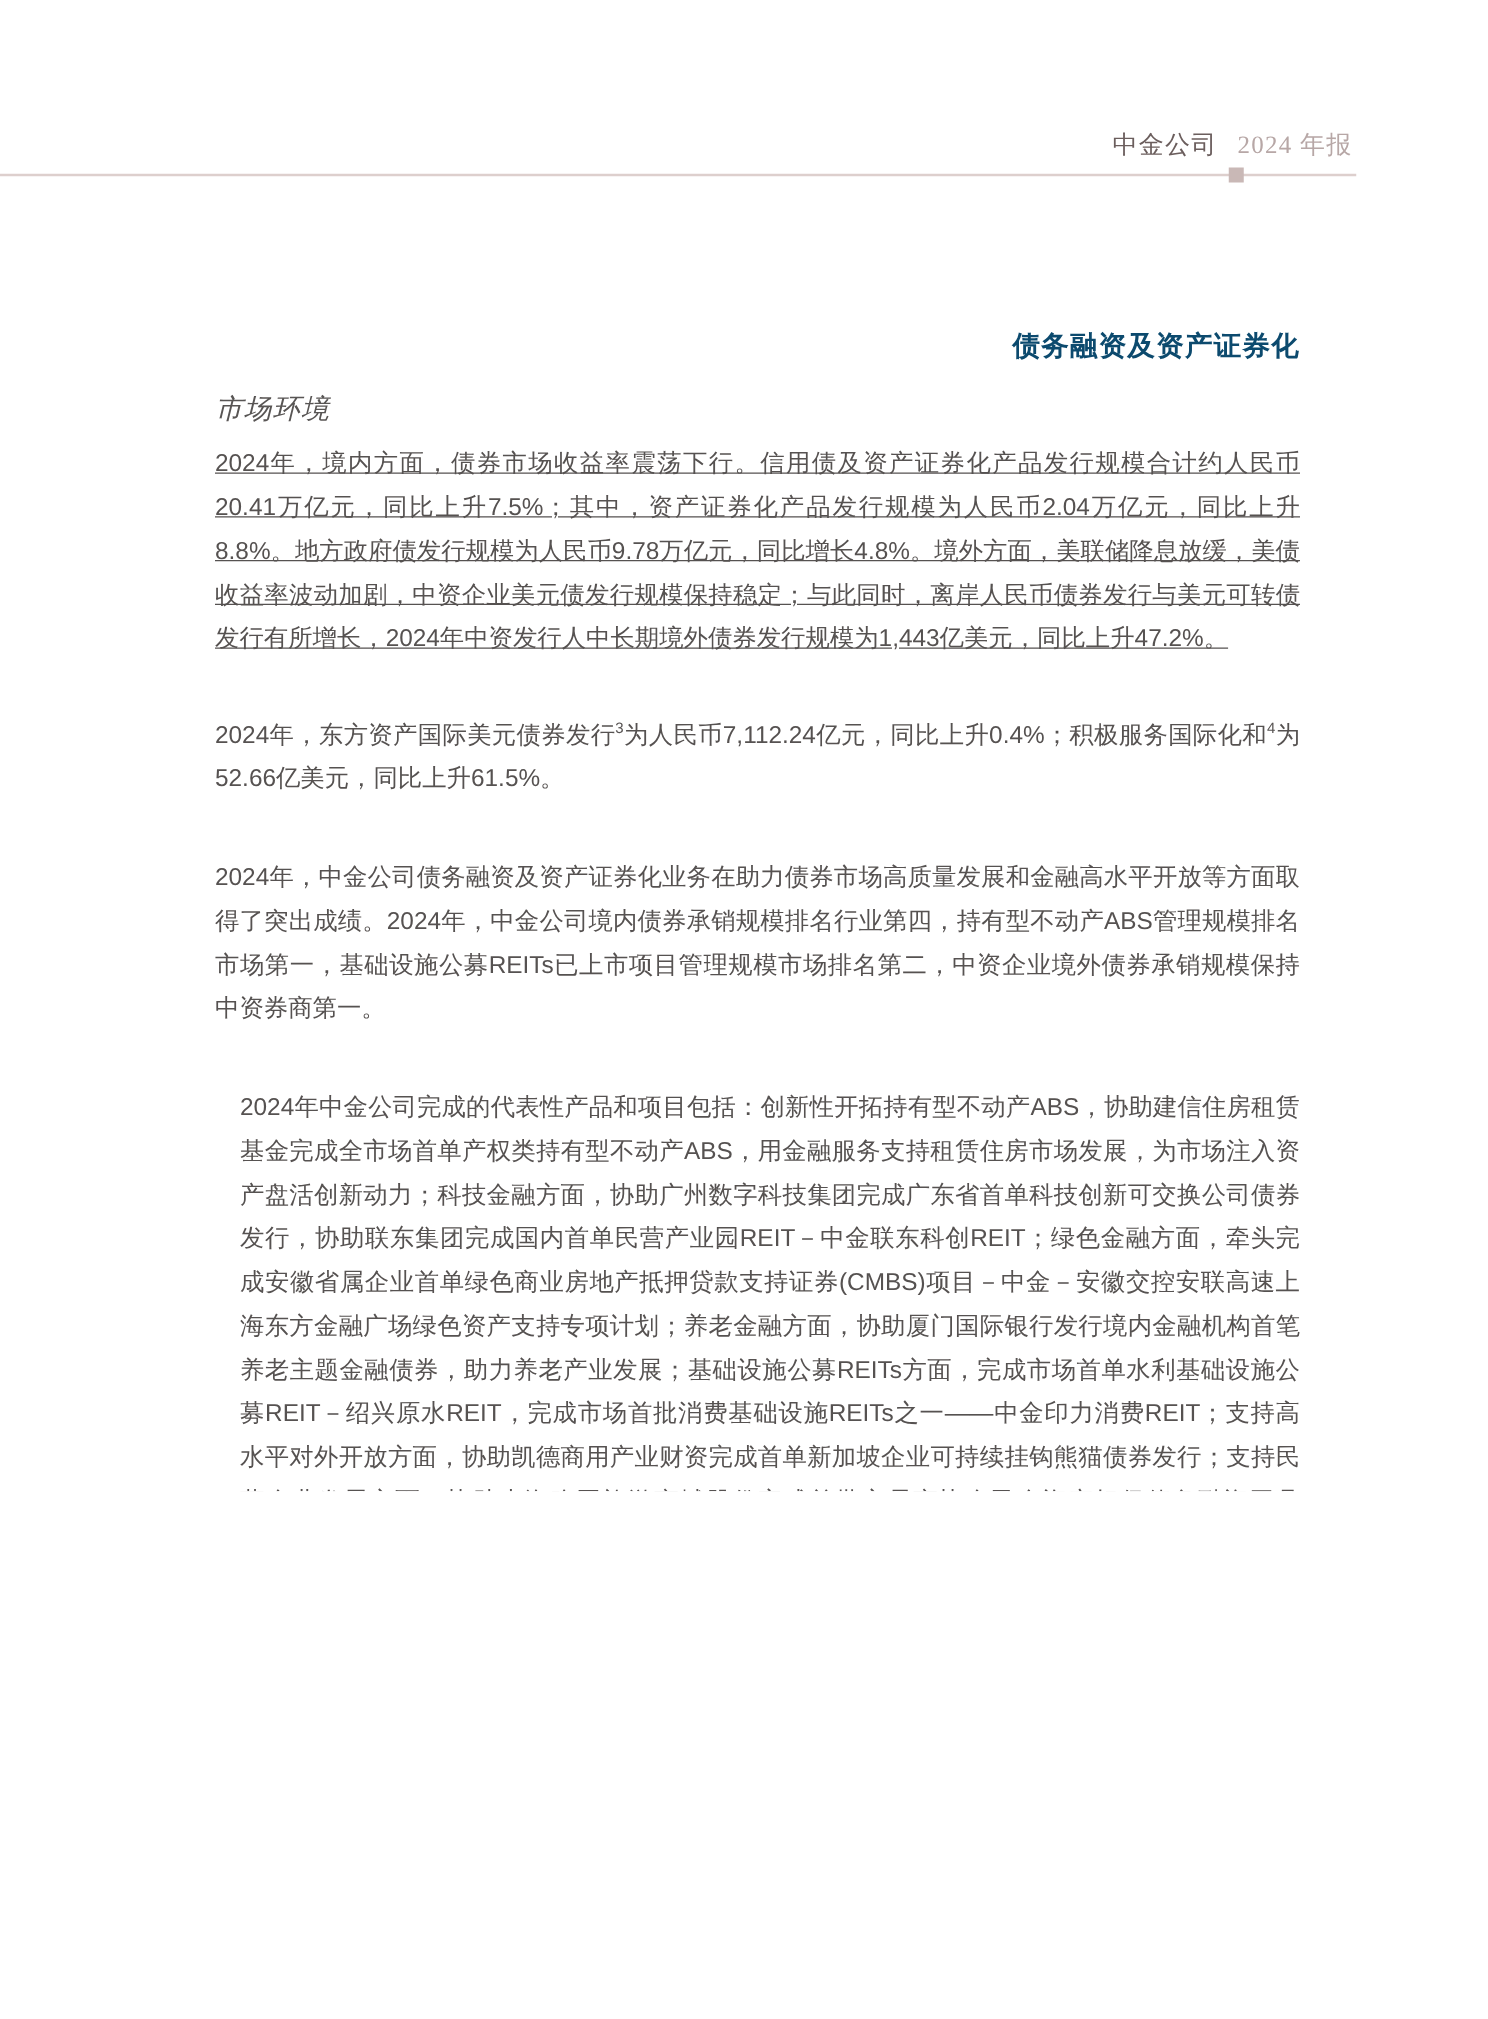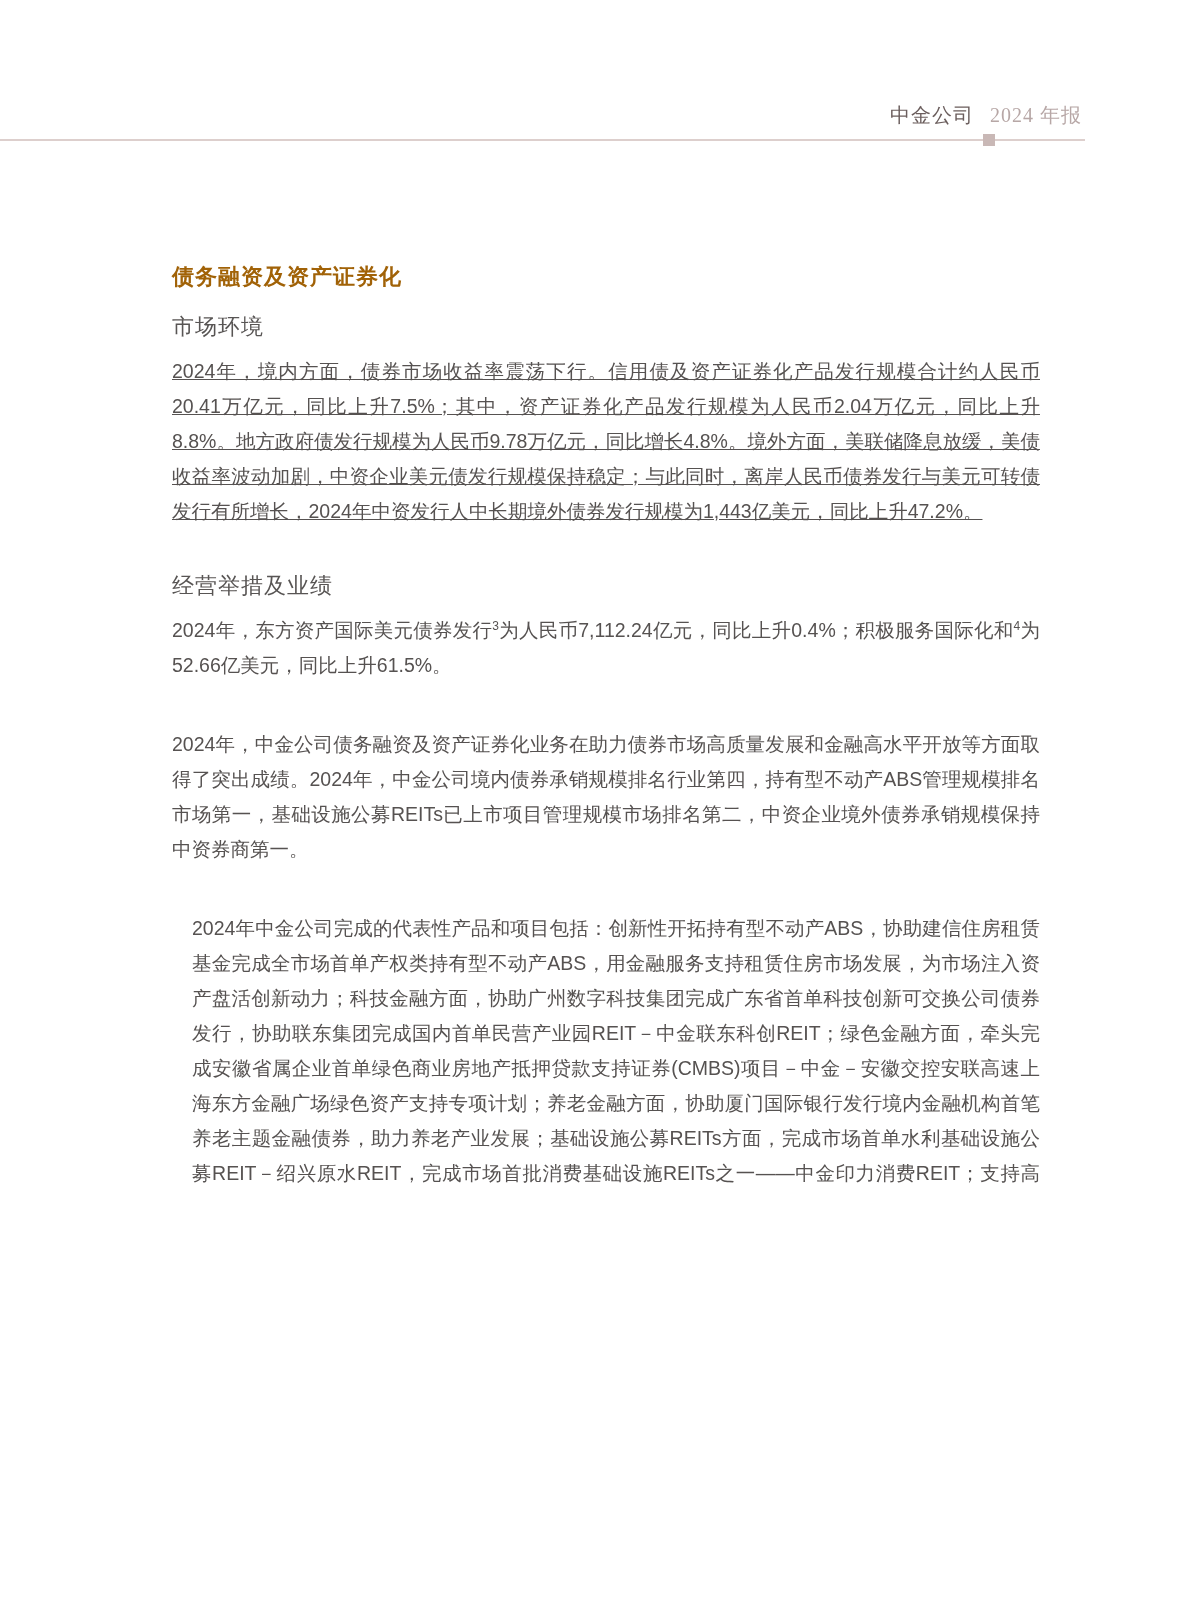--- a/index.html
+++ b/index.html
@@ -50,27 +50,29 @@
     position: absolute;
     left: 172px;
     top: 262px;
     width: 868px;
   }
 
   .section-title {
     margin: 0 0 20px 0;
     font-size: 22px;
     font-weight: bold;
-    color: #a16207;
+    color: #0c4a6e;
     letter-spacing: 1px;
+    text-align: right;
   }
 
   .subsection-heading {
     margin: 0 0 12px 0;
     font-family: "Liberation Serif", serif;
+    font-style: italic;
     font-weight: normal;
     font-size: 22px;
     color: #585554;
     letter-spacing: 1px;
   }
 
   .body-para {
     margin: 0 0 44px 0;
     font-size: 19.5px;
     line-height: 35px;
@@ -128,21 +130,20 @@
   </div>
 
   <main>
 
     <h2 class="section-title">债务融资及资产证券化</h2>
 
     <h3 class="subsection-heading">市场环境</h3>
 
     <p class="body-para para-market">2024年，境内方面，债券市场收益率震荡下行。信用债及资产证券化产品发行规模合计约人民币20.41万亿元，同比上升7.5%；其中，资产证券化产品发行规模为人民币2.04万亿元，同比上升8.8%。地方政府债发行规模为人民币9.78万亿元，同比增长4.8%。境外方面，美联储降息放缓，美债收益率波动加剧，中资企业美元债发行规模保持稳定；与此同时，离岸人民币债券发行与美元可转债发行有所增长，2024年中资发行人中长期境外债券发行规模为1,443亿美元，同比上升47.2%。</p>
 
-    <h3 class="subsection-heading">经营举措及业绩</h3>
 
     <p class="body-para"><span>2024年，东方资产国际美元债券发行</span><sup class="fn-ref">3</sup><span>为人民币7,112.24亿元，同比上升0.4%；积极服务国际化和</span><sup class="fn-ref">4</sup><span>为52.66亿美元，同比上升61.5%。</span></p>
 
     <p class="body-para">2024年，中金公司债务融资及资产证券化业务在助力债券市场高质量发展和金融高水平开放等方面取得了突出成绩。2024年，中金公司境内债券承销规模排名行业第四，持有型不动产ABS管理规模排名市场第一，基础设施公募REITs已上市项目管理规模市场排名第二，中资企业境外债券承销规模保持中资券商第一。</p>
 
     <p class="body-para">2024年中金公司完成的代表性产品和项目包括：创新性开拓持有型不动产ABS，协助建信住房租赁基金完成全市场首单产权类持有型不动产ABS，用金融服务支持租赁住房市场发展，为市场注入资产盘活创新动力；科技金融方面，协助广州数字科技集团完成广东省首单科技创新可交换公司债券发行，协助联东集团完成国内首单民营产业园REIT－中金联东科创REIT；绿色金融方面，牵头完成安徽省属企业首单绿色商业房地产抵押贷款支持证券(CMBS)项目－中金－安徽交控安联高速上海东方金融广场绿色资产支持专项计划；养老金融方面，协助厦门国际银行发行境内金融机构首笔养老主题金融债券，助力养老产业发展；基础设施公募REITs方面，完成市场首单水利基础设施公募REIT－绍兴原水REIT，完成市场首批消费基础设施REITs之一——中金印力消费REIT；支持高水平对外开放方面，协助凯德商用产业财资完成首单新加坡企业可持续挂钩熊猫债券发行；支持民营企业发展方面，协助上海豫园旅游商城股份完成首批交易商协会民企资产担保债务融资工具(CB)。境外债方面，牵头主权及地方政府债券发行，协助中华人民共和国财政部发行境外国债，协助广东省、海南省、深圳市人民政府发行离岸人民币债券；积极服务国际化和“一带一路”项目，协助香港按揭证券发行港币及离岸人民币债券与美元基建贷款抵押证券，协助中教控股与亚洲开发银行等签署气候适应性教育项目融资协议，协助国家开发银行香港分行发行“一带一路”主题境外债券；服务央企机构境外债券发行，牵头信达香港、长城国际、东方资产国际美元债券发行，协助中石油点心债以及中国华能次级永续美元债券发行；服务产业类民企，协助阿里巴巴离岸人民币债券、携程集团美元可转换债券、新希望集团可持续性挂钩离岸人民币债券发行；通过ESG债券助力优质地方国企融资，协助成都交投、武汉金控、郑州地铁等发行境外可持续发展债券。债务重组领域，协助推动多家房企进行债务风险化解。</p>
 
   </main>
 
   <div class="footnote footnote-3">

